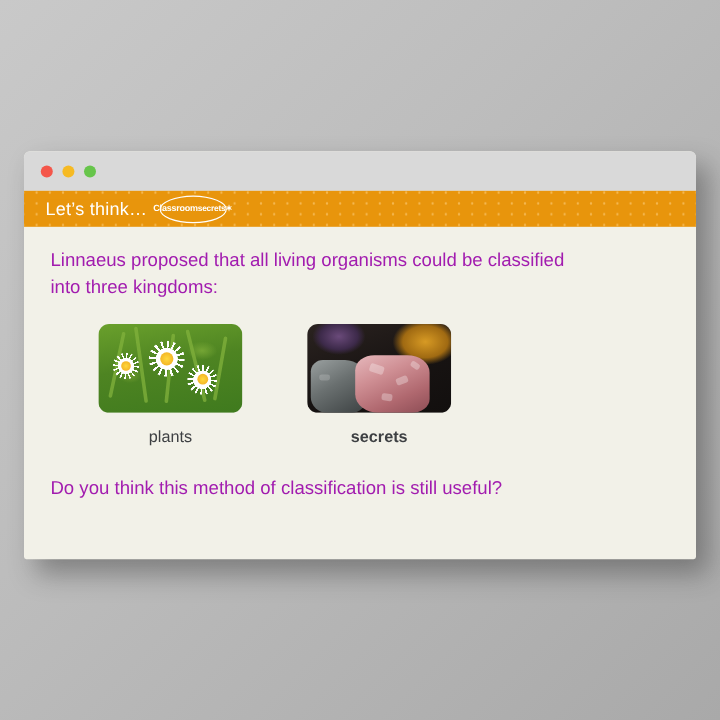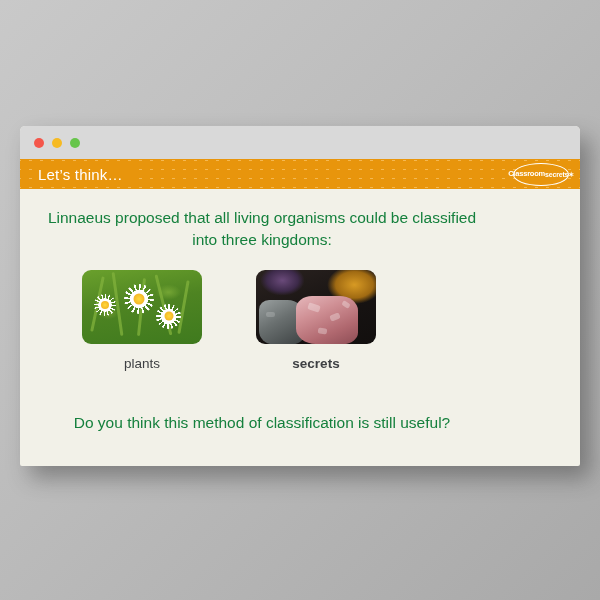--- a/index.html
+++ b/index.html
@@ -49,21 +49,20 @@
   
   .banner {
     position: relative;
     height: 30px;
     background-color: #E8950C;
     background-image: radial-gradient(rgba(255,214,140,0.55) 1px, transparent 1.2px);
     background-size: 11px 9px;
     background-position: 170px 6px;
     display: flex;
     align-items: center;
-    justify-content: space-between;
     padding: 0 11px 0 18px;
     box-sizing: border-box;
   }
   .banner-title {
     color: #FFFFFF;
     font-size: 15px;
     letter-spacing: 0.2px;
     position: relative;
     z-index: 2;
     background-color: #E8950C;
@@ -97,26 +96,25 @@
     margin-top: 1px;
   }
 
   
   .body {
     padding: 18px 22px 0 22px;
     box-sizing: border-box;
     height: 277px;
   }
   .intro {
-    color: #15803d;
+    color: #a21caf;
     font-size: 15.5px;
     line-height: 1.45;
     max-width: 440px;
     margin: 0;
-    text-align: center;
   }
 
   
   .cards {
     display: flex;
     margin-top: 18px;
     padding-left: 40px;
     gap: 54px;
   }
   .card {
@@ -321,16 +319,16 @@
           <div class="facet" style="left:74px;top:44px;width:10px;height:6px;transform:rotate(-22deg);"></div>
           <div class="facet" style="left:62px;top:58px;width:9px;height:6px;transform:rotate(8deg);"></div>
           <div class="facet" style="left:86px;top:32px;width:8px;height:5px;transform:rotate(34deg);"></div>
           <div class="facet" style="left:10px;top:42px;width:9px;height:5px;background:rgba(255,255,255,0.18);"></div>
         </div>
         <span class="caption bold">secrets</span>
       </div>
 
     </div>
 
-    <p class="intro" style="margin-top:41px;">Do you think this method of classification is still useful?</p>
+    <p class="intro" style="margin-top:26px;">Do you think this method of classification is still useful?</p>
 
   </div>
 </div>
 
 </body></html>

